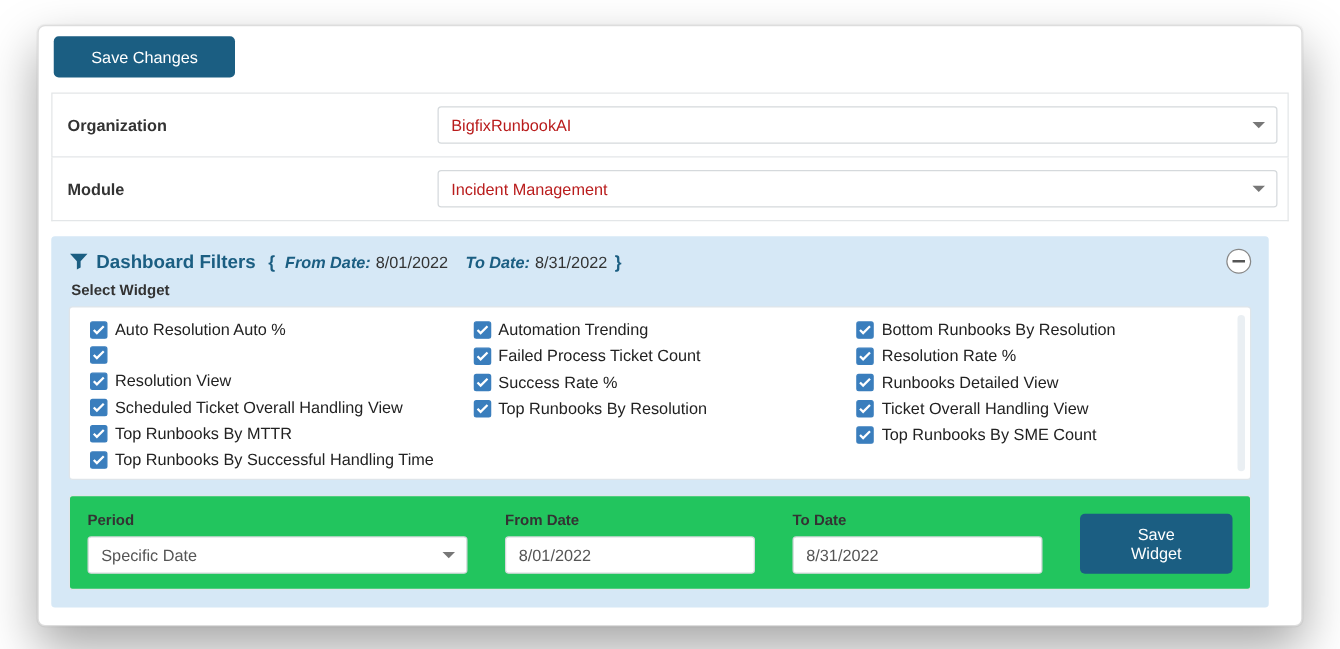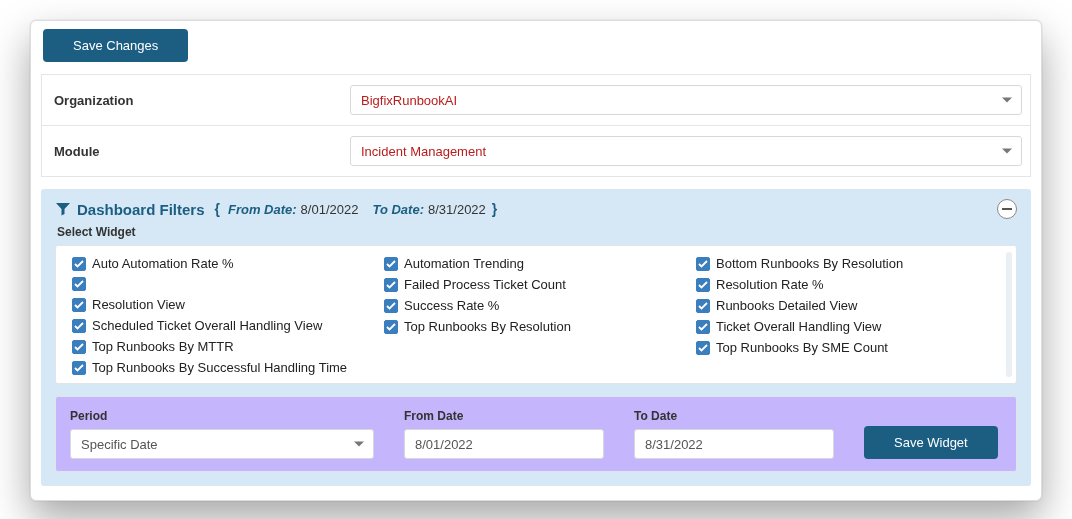--- a/index.html
+++ b/index.html
@@ -66,21 +66,21 @@
     position: absolute;
     right: 10px; top: 50%;
     width: 0; height: 0;
     border-left: 5px solid transparent;
     border-right: 5px solid transparent;
     border-top: 5px solid #777;
     transform: translateY(-50%);
     pointer-events: none;
   }
   .filters-card {
-    margin: 12px 10px 10px 10px;
+    margin: 12px 26px 10px 10px;
     background: #d6e8f6;
     border-radius: 3px;
     padding: 0 0 14px 0;
   }
   .filters-header {
     display: flex;
     align-items: center;
     padding: 10px 14px 2px 14px;
     font-size: 15px;
   }
@@ -130,21 +130,21 @@
   .wcol { display:flex; flex-direction:column; gap:6px; }
   .chk-row { display:flex; align-items:center; gap:6px; font-size:13px; color:#222; }
   .chk {
     width:14px; height:14px; border:1px solid #3a7ebd; border-radius:2px;
     background:#3a7ebd; display:flex; align-items:center; justify-content:center; cursor:pointer;
     flex: 0 0 14px;
   }
   .chk svg { width:10px; height:10px; display:block; }
   .period-panel {
     margin: 12px 14px 0 14px;
-    background: #c4b5fd;
+    background: #22c55e;
     border: 1px solid #dfe5ea;
     border-radius: 3px;
     padding: 12px 14px;
     display: flex;
     align-items: flex-end;
     gap: 30px;
   }
   .field { display:flex; flex-direction:column; gap:6px; }
   .field-label { font-size:12px; font-weight:700; color:#333; }
   .period-select-wrap { position:relative; width:304px; }
@@ -204,21 +204,21 @@
     <div class="select-widget-label">Select Widget</div>
 
     <div class="widget-panel">
       <div class="wcol">
         <div class="chk-row">
             <span class="chk">
               <svg viewBox="0 0 10 10">
                 <path d="M1 5l2.5 2.5L9 2" stroke="#fff" stroke-width="1.8" fill="none"></path>
               </svg>
             </span>
-            <span>Auto Automation Rate %</span>
+            <span>Auto Resolution Auto %</span>
           </div>
         <div class="chk-row">
             <span class="chk">
               <svg viewBox="0 0 10 10">
                 <path d="M1 5l2.5 2.5L9 2" stroke="#fff" stroke-width="1.8" fill="none"></path>
               </svg>
             </span>
           </div>
         <div class="chk-row">
             <span class="chk">

